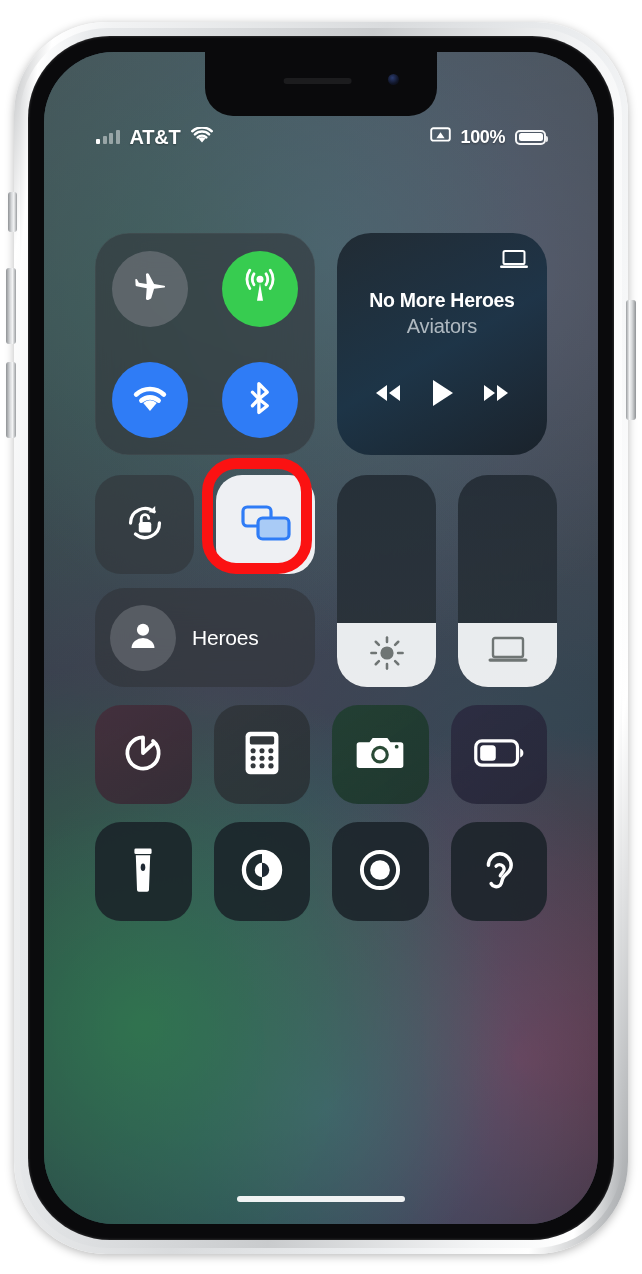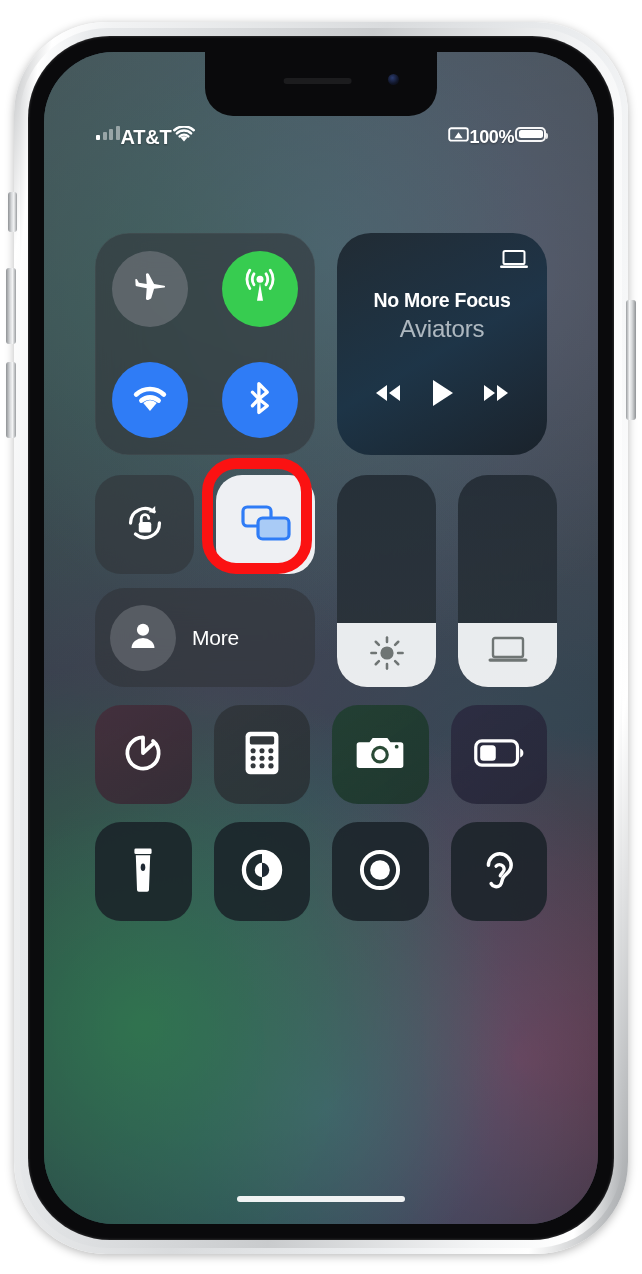--- a/index.html
+++ b/index.html
@@ -142,22 +142,22 @@
     display: flex;
     align-items: center;
     justify-content: space-between;
     padding: 0 52px;
     box-sizing: border-box;
     color: #ffffff;
     z-index: 20;
   }
   .status-left, .status-right {
     display: flex;
-    align-items: flex-start;
-    gap: 1px;
+    align-items: center;
+    gap: 10px;
   }
   .carrier-name {
     font-size: 20px;
     font-weight: bold;
     letter-spacing: -0.2px;
     text-shadow: 0 1px 2px rgba(0,0,0,0.35);
   }
   .battery-pct {
     font-size: 18px;
     font-weight: bold;
@@ -271,21 +271,21 @@
     font-size: 19.5px;
     font-weight: bold;
     letter-spacing: -0.3px;
   }
   .media-artist {
     position: absolute;
     top: 82px;
     left: 0; right: 0;
     text-align: center;
     color: rgba(230,235,240,0.72);
-    font-size: 24px;
+    font-size: 20px;
     letter-spacing: -0.2px;
   }
   .media-controls {
     position: absolute;
     bottom: 42px;
     left: 0; right: 0;
     display: flex;
     align-items: center;
     justify-content: space-around;
     padding: 0 22px;
@@ -528,21 +528,21 @@
 
         </div>
 
         <div class="mod-media">
           <span class="media-airplay">
             <svg width="30" height="22" viewBox="0 0 30 22">
               <rect x="4.5" y="2" width="21" height="13" rx="1.6" fill="none" stroke="#fff" stroke-width="2"></rect>
               <rect x="1" y="16.5" width="28" height="2.6" rx="1.3" fill="#fff"></rect>
             </svg>
           </span>
-          <div class="media-title">No More Focus</div>
+          <div class="media-title">No More Heroes</div>
           <div class="media-artist">Aviators</div>
           <div class="media-controls">
             <span class="media-btn">
               <svg width="34" height="22" viewBox="0 0 34 22">
                 <path d="M16 3 L16 19 L5 11 Z" fill="#fff"></path>
                 <path d="M29 3 L29 19 L18 11 Z" fill="#fff"></path>
               </svg>
             </span>
             <span class="media-btn">
               <svg width="28" height="32" viewBox="0 0 28 32">
@@ -590,21 +590,21 @@
 
           <div class="focus-tile">
             <span class="focus-circle">
               <span>
                 <svg width="34" height="34" viewBox="0 0 24 24">
                   <circle cx="12" cy="7.6" r="4.3" fill="#fff"></circle>
                   <path d="M3.9 20.4 a8.1 7 0 0 1 16.2 0 Z" fill="#fff"></path>
                 </svg>
               </span>
             </span>
-            <span class="focus-label">More</span>
+            <span class="focus-label">Heroes</span>
           </div>
         </div>
 
         <div class="sliders">
 
           <div class="slider">
             <div class="fill" style="height:30%;">
               <span>
                 <svg width="36" height="36" viewBox="0 0 24 24">
                   <circle cx="12" cy="12" r="4.4" fill="#6f7574"></circle>

